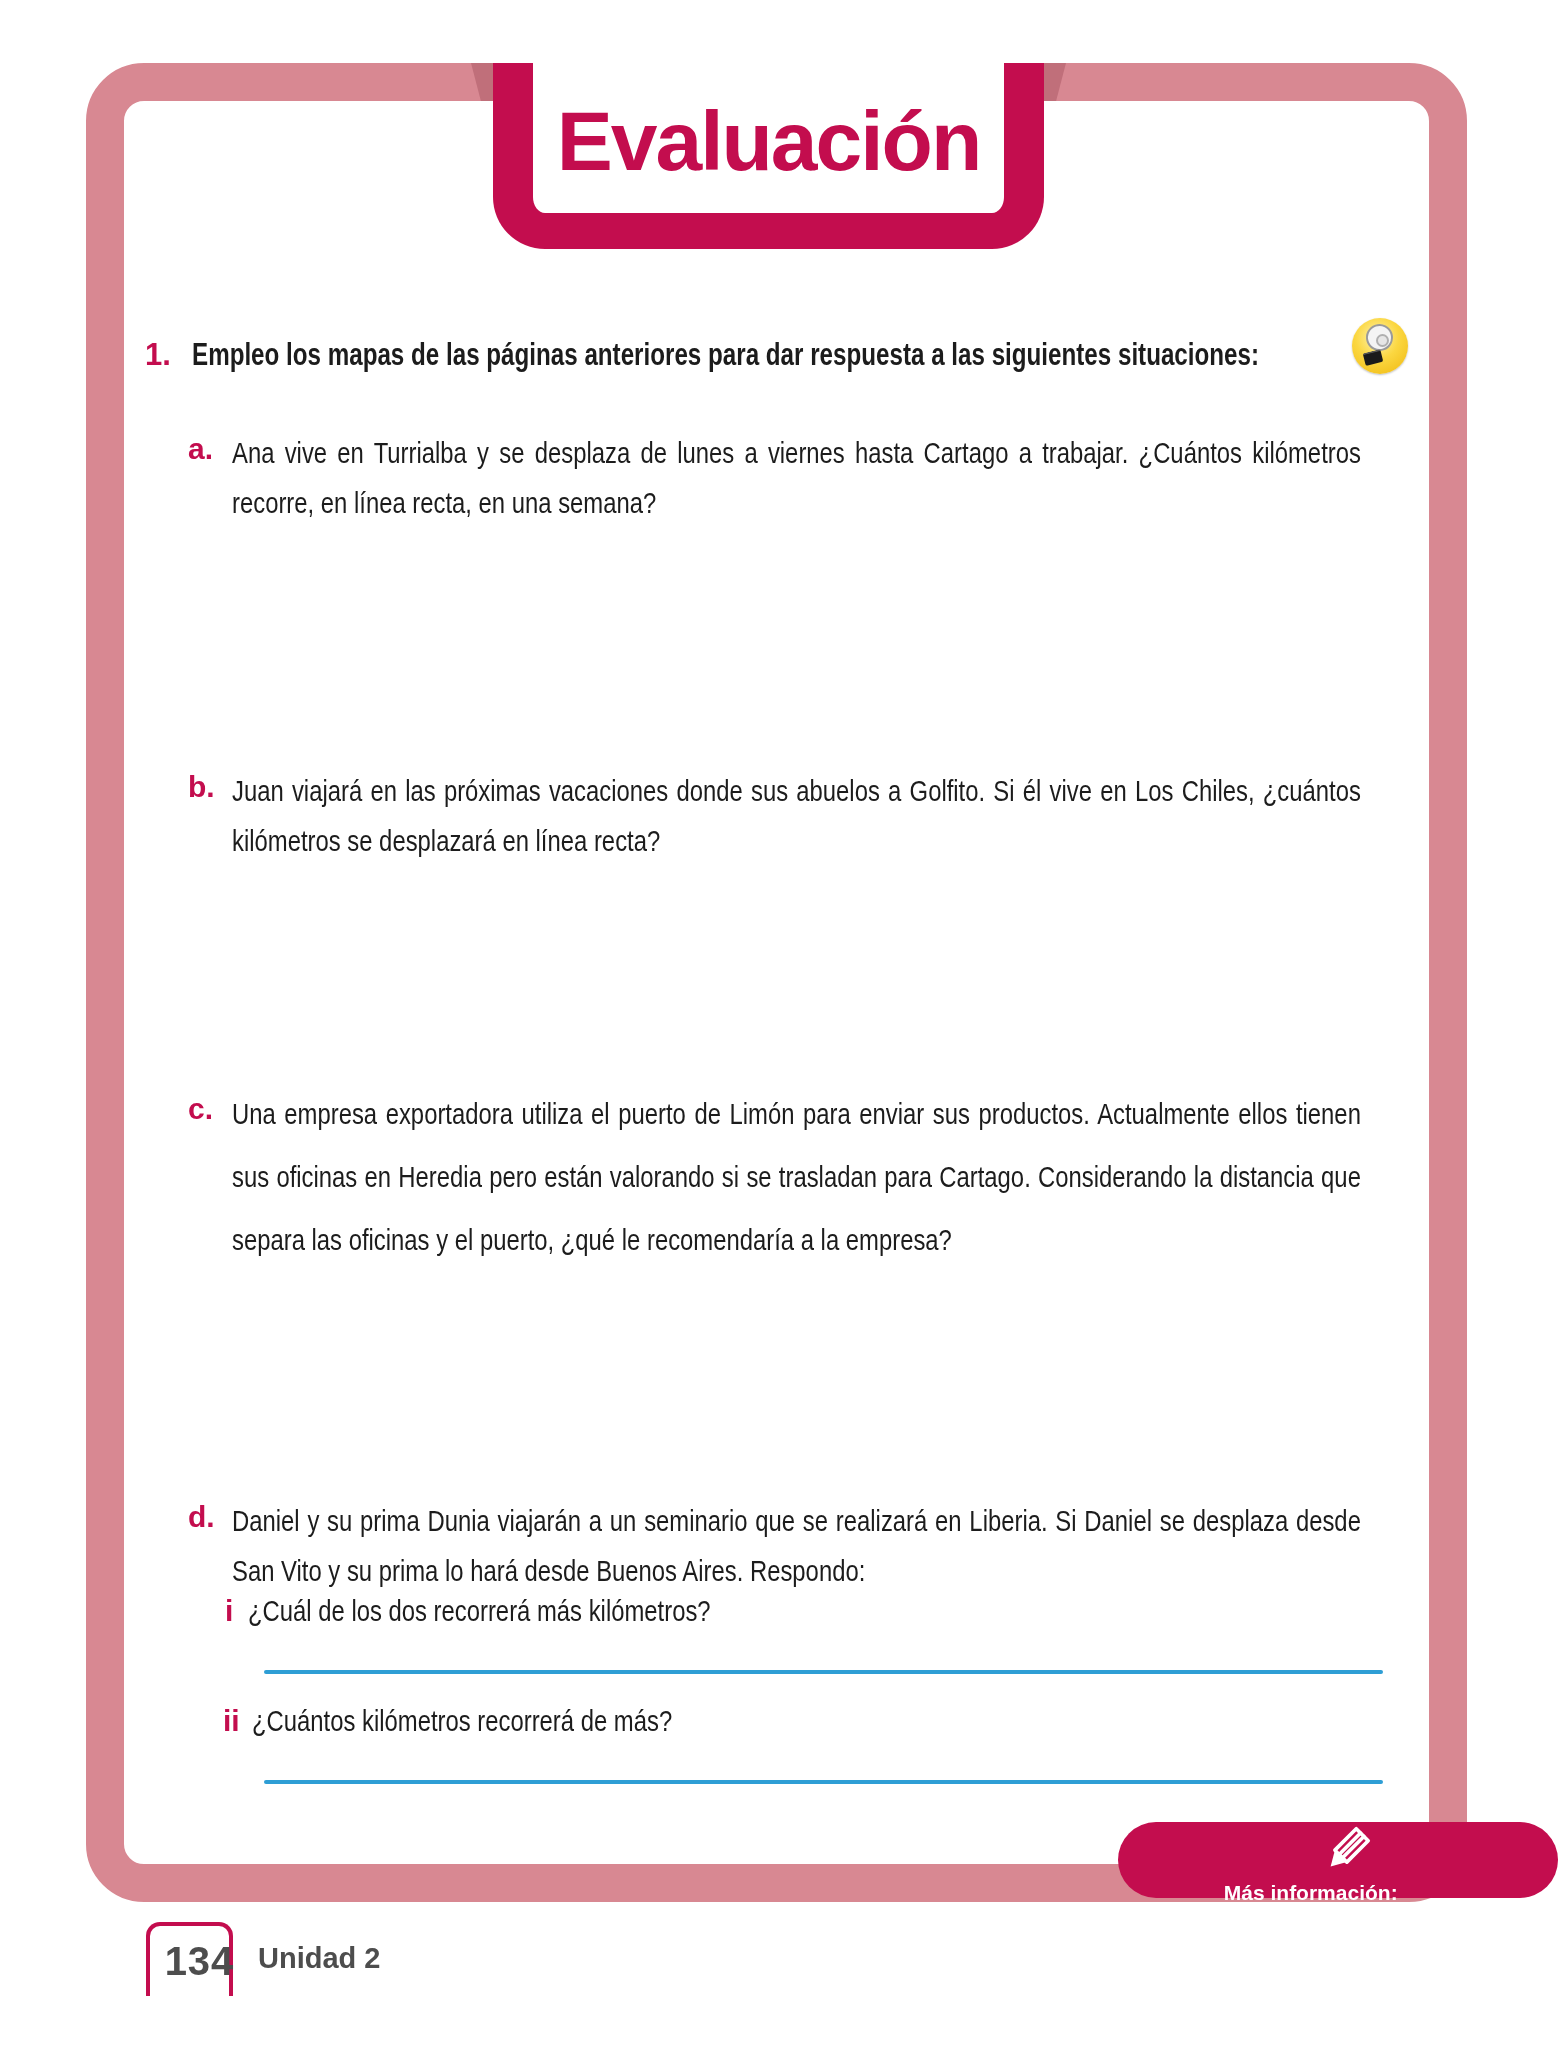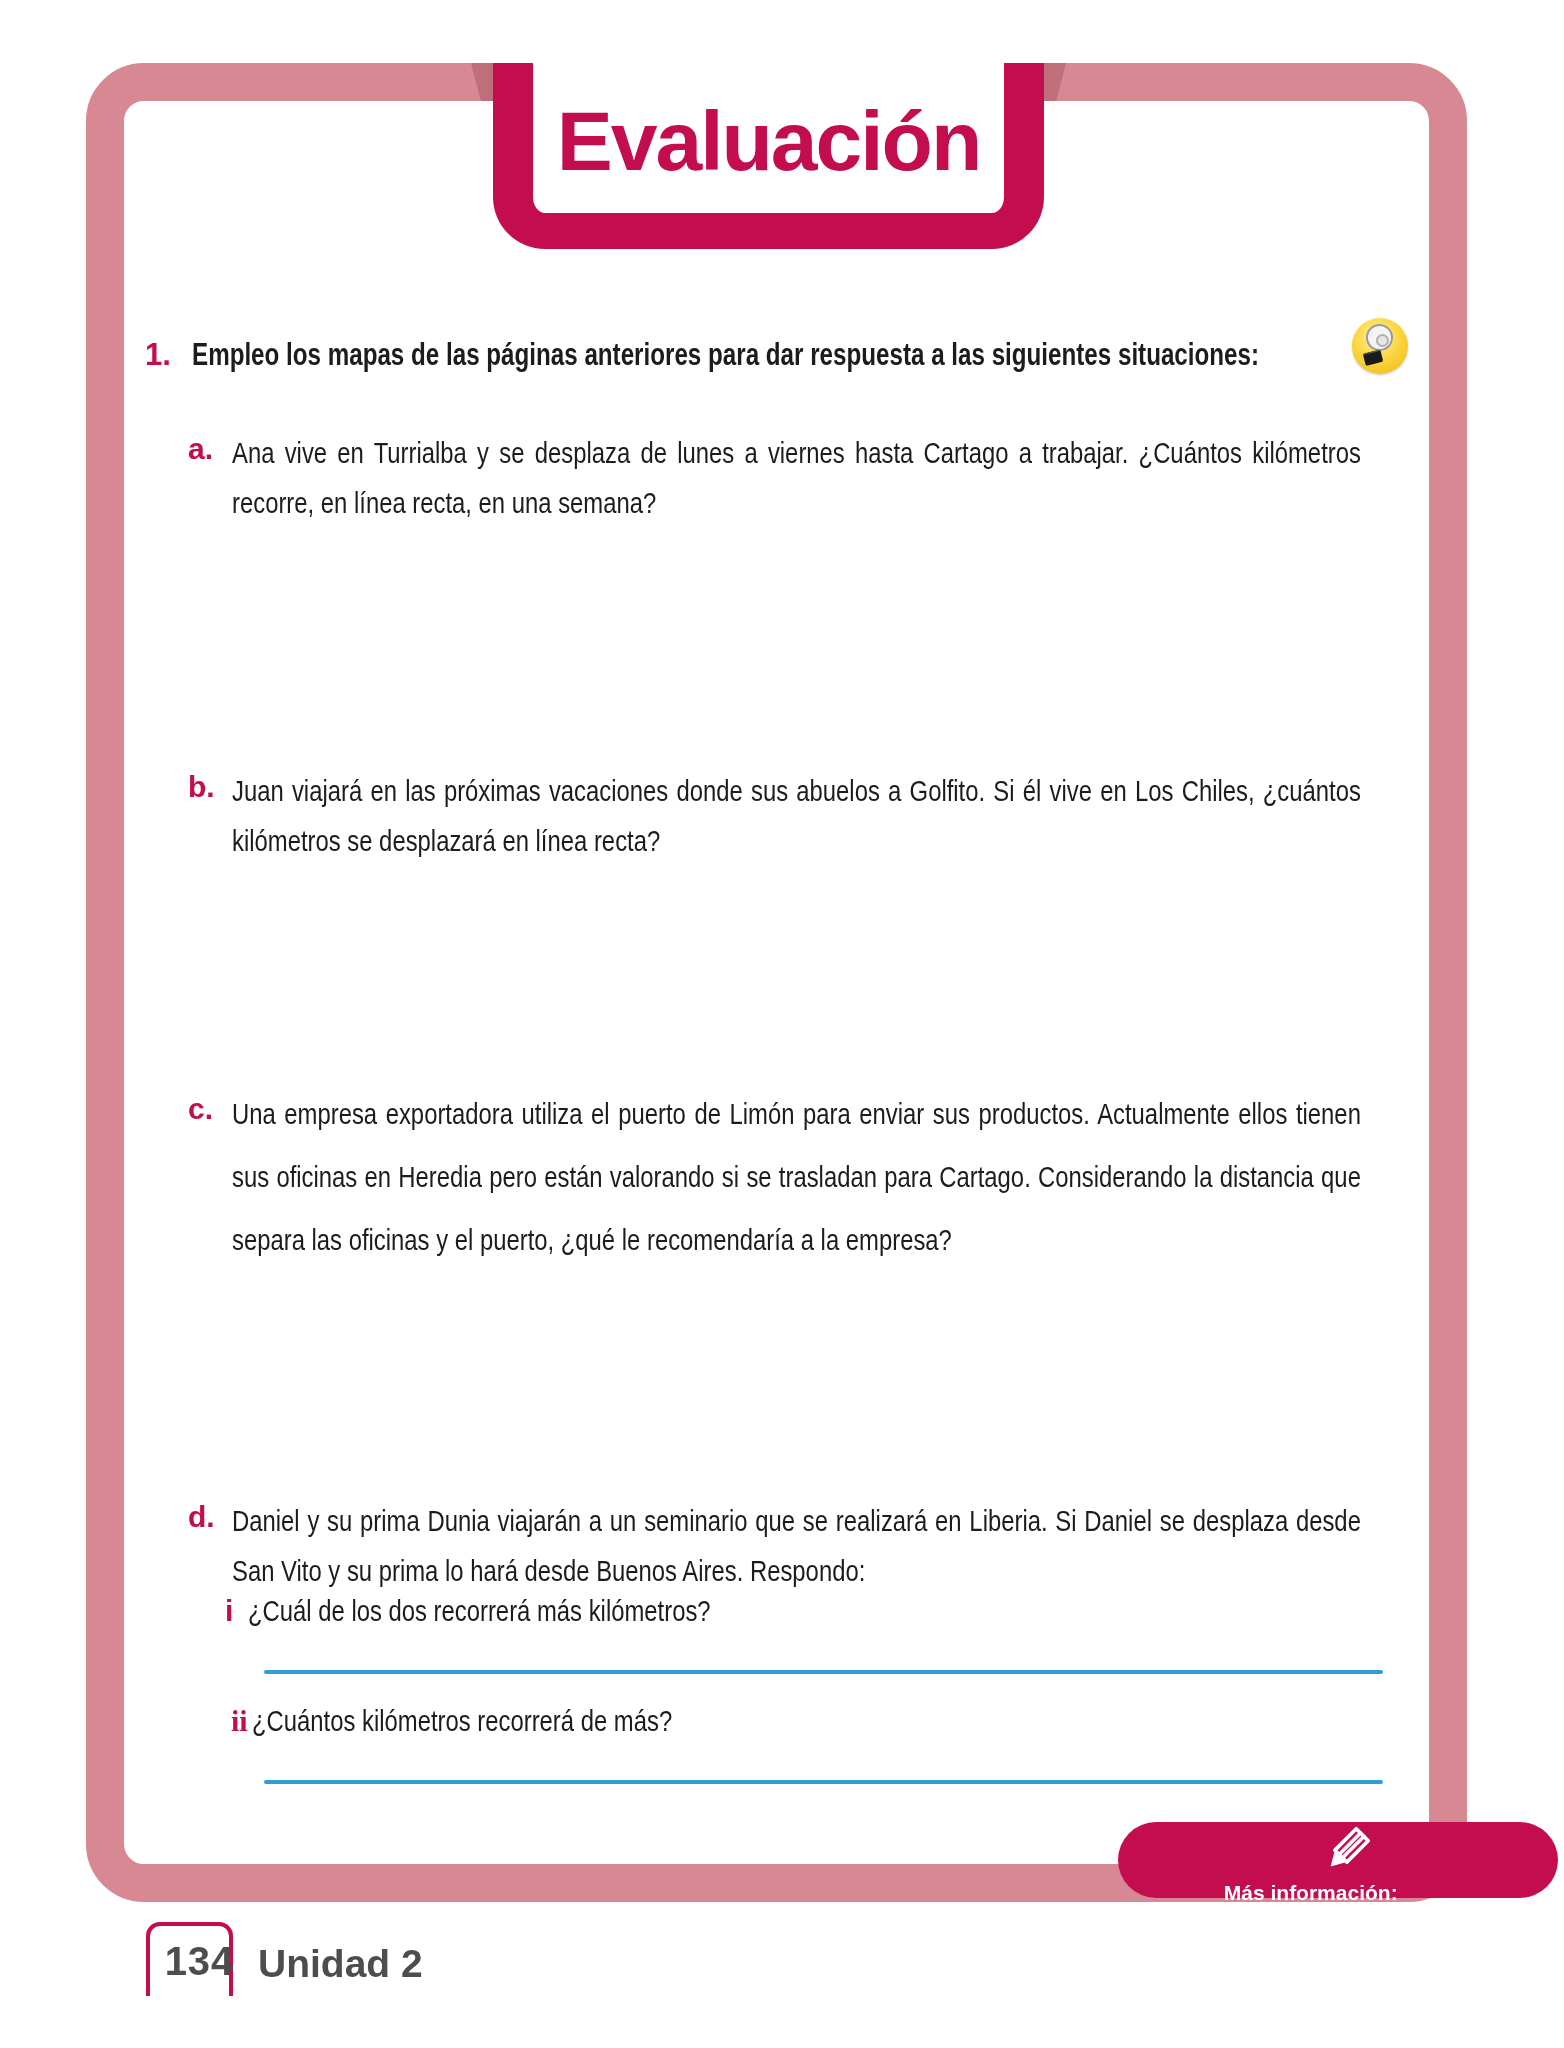--- a/index.html
+++ b/index.html
@@ -95,21 +95,21 @@
     font-size:21px;line-height:26px;}
 
   
   .page-num-box{
     left:146px;top:1922px;width:87px;height:74px;
     border:4px solid #C30D4E;border-bottom:none;
     border-radius:14px 14px 0 0;box-sizing:border-box;
     display:flex;align-items:center;justify-content:center;padding-left:20px;
   }
   .page-num{font-size:40px;font-weight:700;color:#4D4D4D;letter-spacing:1px;}
-  .unit-label{left:258px;top:1942px;font-size:39px;font-weight:700;color:#4D4D4D;}
+  .unit-label{left:258px;top:1942px;font-size:29px;font-weight:700;color:#4D4D4D;}
 </style>
 </head>
 <body>
 
 <div class="page">
 
   <div class="abs frame"></div>
 
   <div class="abs fold fold-left"></div>
   <div class="abs fold fold-right"></div>
@@ -135,21 +135,21 @@
   <div class="abs item-label" style="left:188px;top:1092px;">c.</div>
   <div class="abs item-text lh63" style="left:232px;top:1082px;">Una empresa exportadora utiliza el puerto de Limón para enviar sus productos. Actualmente ellos tienen sus oficinas en Heredia pero están valorando si se trasladan para Cartago. Considerando la distancia que separa las oficinas y el puerto, ¿qué le recomendaría a la empresa?</div>
 
   <div class="abs item-label" style="left:188px;top:1500px;">d.</div>
   <div class="abs item-text lh50" style="left:232px;top:1496px;">Daniel y su prima Dunia viajarán a un seminario que se realizará en Liberia. Si Daniel se desplaza desde San Vito y su prima lo hará desde Buenos Aires. Respondo:</div>
 
   <div class="abs sub-label" style="left:225px;top:1594px;">i</div>
   <div class="abs sub-text" style="left:248px;top:1594px;">¿Cuál de los dos recorrerá más kilómetros?</div>
   <div class="abs answer-line" style="top:1670px;"></div>
 
-  <div class="abs sub-label" style="left:231px;top:1704px;font-family:Liberation Serif, serif;">ii</div>
+  <div class="abs sub-label" style="left:223px;top:1704px;">ii</div>
   <div class="abs sub-text" style="left:252px;top:1704px;">¿Cuántos kilómetros recorrerá de más?</div>
   <div class="abs answer-line" style="top:1780px;"></div>
 
   <div class="abs info-badge">
     <span class="pencil-wrap">
       <svg viewBox="0 0 48 48" width="58" height="58">
         <g transform="rotate(45 24 24)" fill="none" stroke="#ffffff" stroke-width="3" stroke-linejoin="round" stroke-linecap="round">
           <rect x="17" y="5" width="14" height="25" fill="none"></rect>
           <line x1="22" y1="5" x2="22" y2="30"></line>
           <line x1="26" y1="5" x2="26" y2="30"></line>

